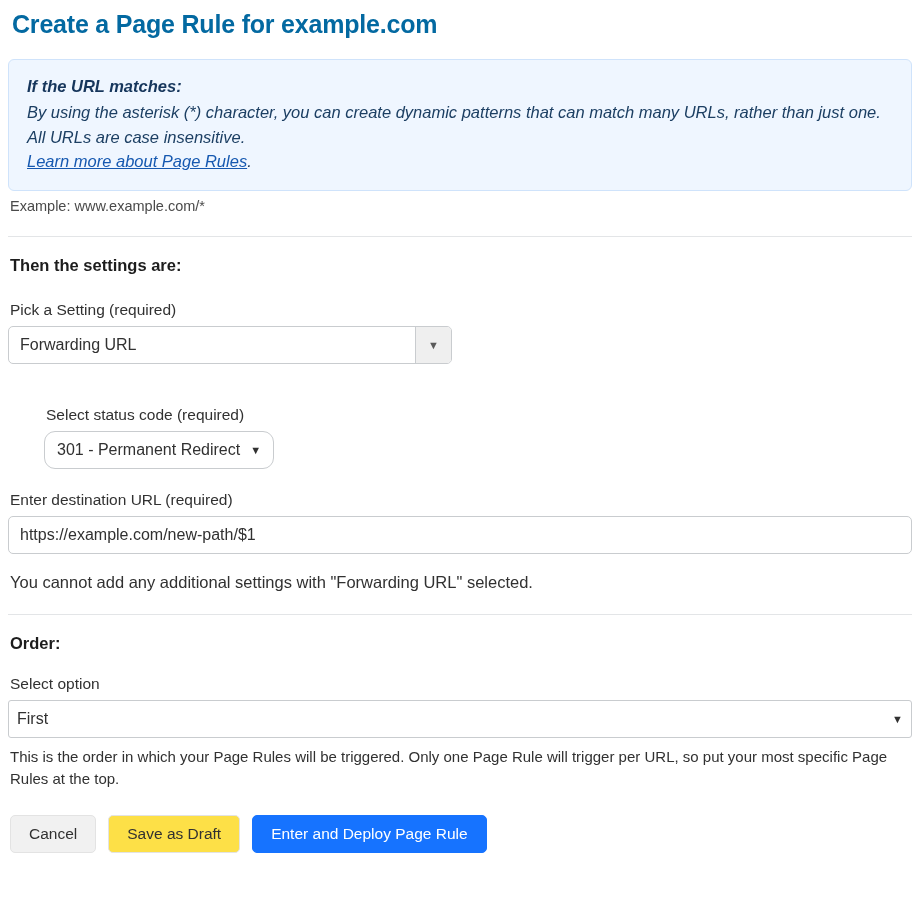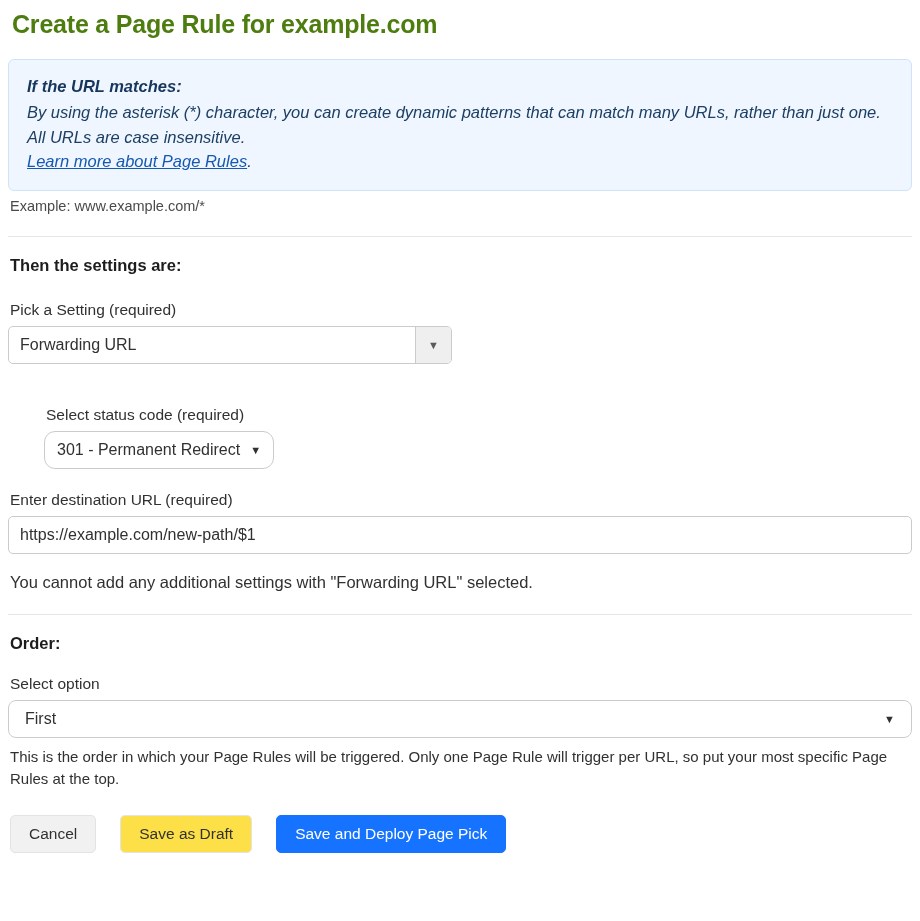--- a/index.html
+++ b/index.html
@@ -15,21 +15,21 @@
   .page {
     width: 920px;
     height: 921px;
     padding: 0 8px;
     position: relative;
     overflow: hidden;
   }
   .page-title {
     font-size: 25px;
     font-weight: bold;
-    color: #4d7c0f;
+    color: #0369a1;
     margin: 10px 0 0 4px;
     letter-spacing: -0.2px;
   }
   .info-box {
     margin-top: 20px;
     background: #eff6ff;
     border: 1px solid #cfe3fb;
     border-radius: 6px;
     padding: 14px 18px 16px 18px;
     color: #1d3a5c;
@@ -129,45 +129,45 @@
     font-size: 16px;
     color: #313131;
     padding: 0 12px;
     cursor: pointer;
   }
   .select-status .caret { margin-left: 10px; font-size: 11px; color: #313131; }
   .select-order {
     width: 100%;
     height: 38px;
     border: 1px solid #c9cccf;
-    border-radius: 8px;
-    background: #fff;
-    display: flex;
-    align-items: center;
-    font-size: 16px;
-    color: #313131;
-    padding: 0 16px;
+    border-radius: 3px;
+    background: #fff;
+    display: flex;
+    align-items: center;
+    font-size: 16px;
+    color: #313131;
+    padding: 0 8px;
     cursor: pointer;
     text-align: right;
   }
   .select-order .caret { margin-left: auto; font-size: 11px; color: #313131; }
   .note {
     font-size: 16.5px;
     color: #313131;
     margin: 19px 0 0 2px;
   }
   .order-help {
     font-size: 15px;
     color: #313131;
     line-height: 1.5;
     margin: 8px 0 0 2px;
   }
   .btn-row {
     display: flex;
-    gap: 24px;
+    gap: 12px;
     margin-top: 24px;
     padding-left: 2px;
   }
   .btn {
     height: 38px;
     border-radius: 5px;
     font-size: 15.5px;
     font-family: "Liberation Sans", sans-serif;
     border: 1px solid transparent;
     cursor: pointer;
@@ -230,16 +230,16 @@
   <div class="field-label">Select option</div>
   <div class="select-order">
     <span>First</span>
     <span class="caret">▼</span>
   </div>
   <div class="order-help">This is the order in which your Page Rules will be triggered. Only one Page Rule will trigger per URL, so put your most specific Page Rules at the top.</div>
 
   <div class="btn-row">
     <button class="btn btn-cancel">Cancel</button>
     <button class="btn btn-draft">Save as Draft</button>
-    <button class="btn btn-primary">Save and Deploy Page Pick</button>
+    <button class="btn btn-primary">Enter and Deploy Page Rule</button>
   </div>
 
 </div>
 
 </body></html>

